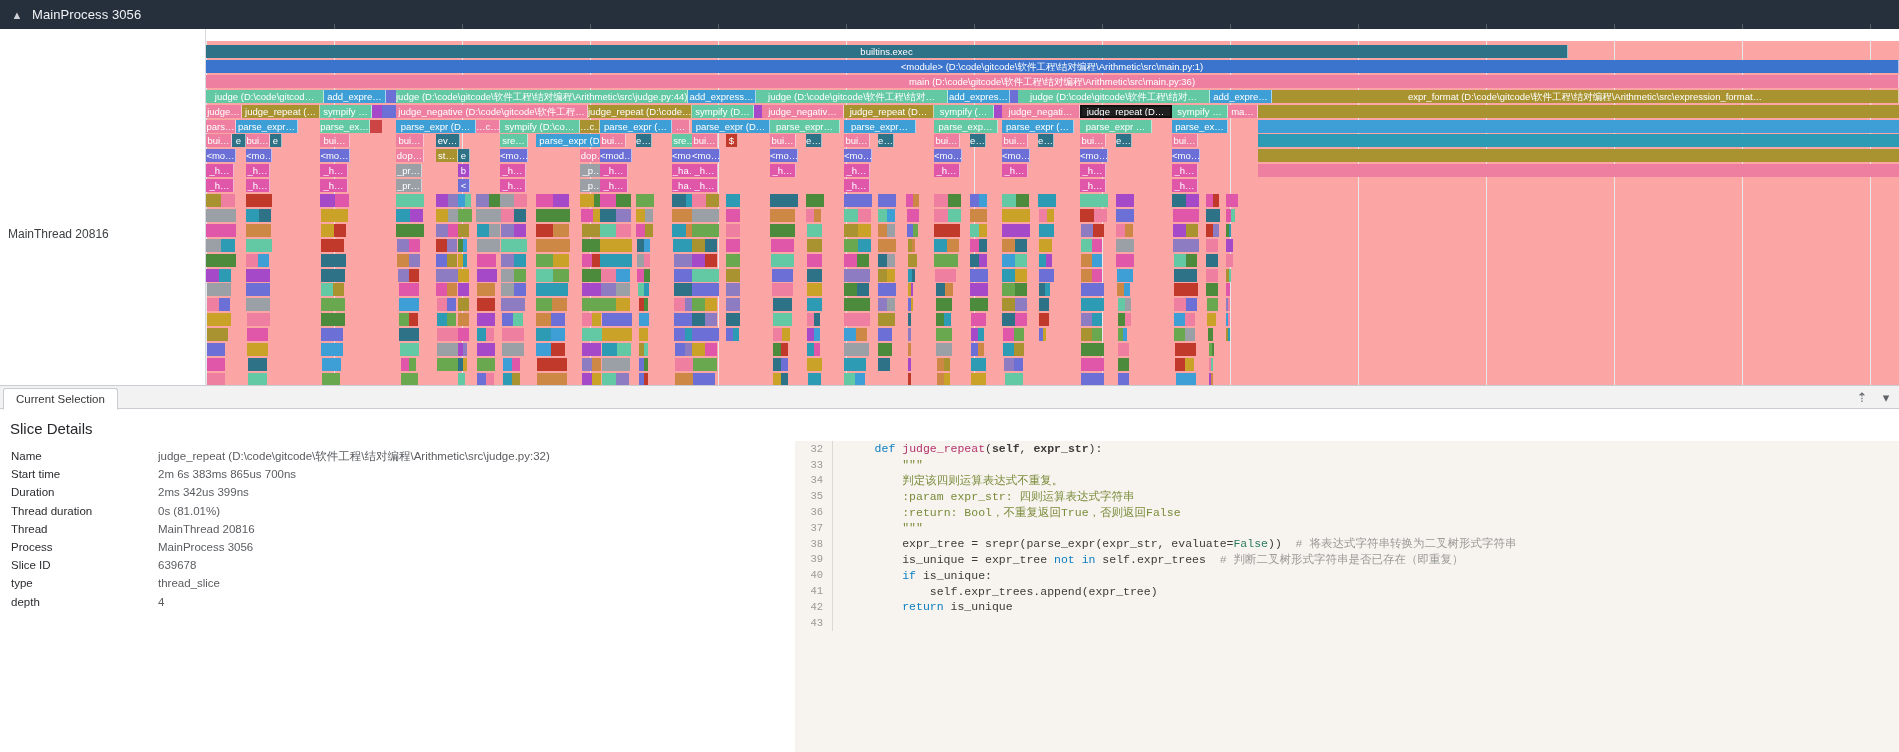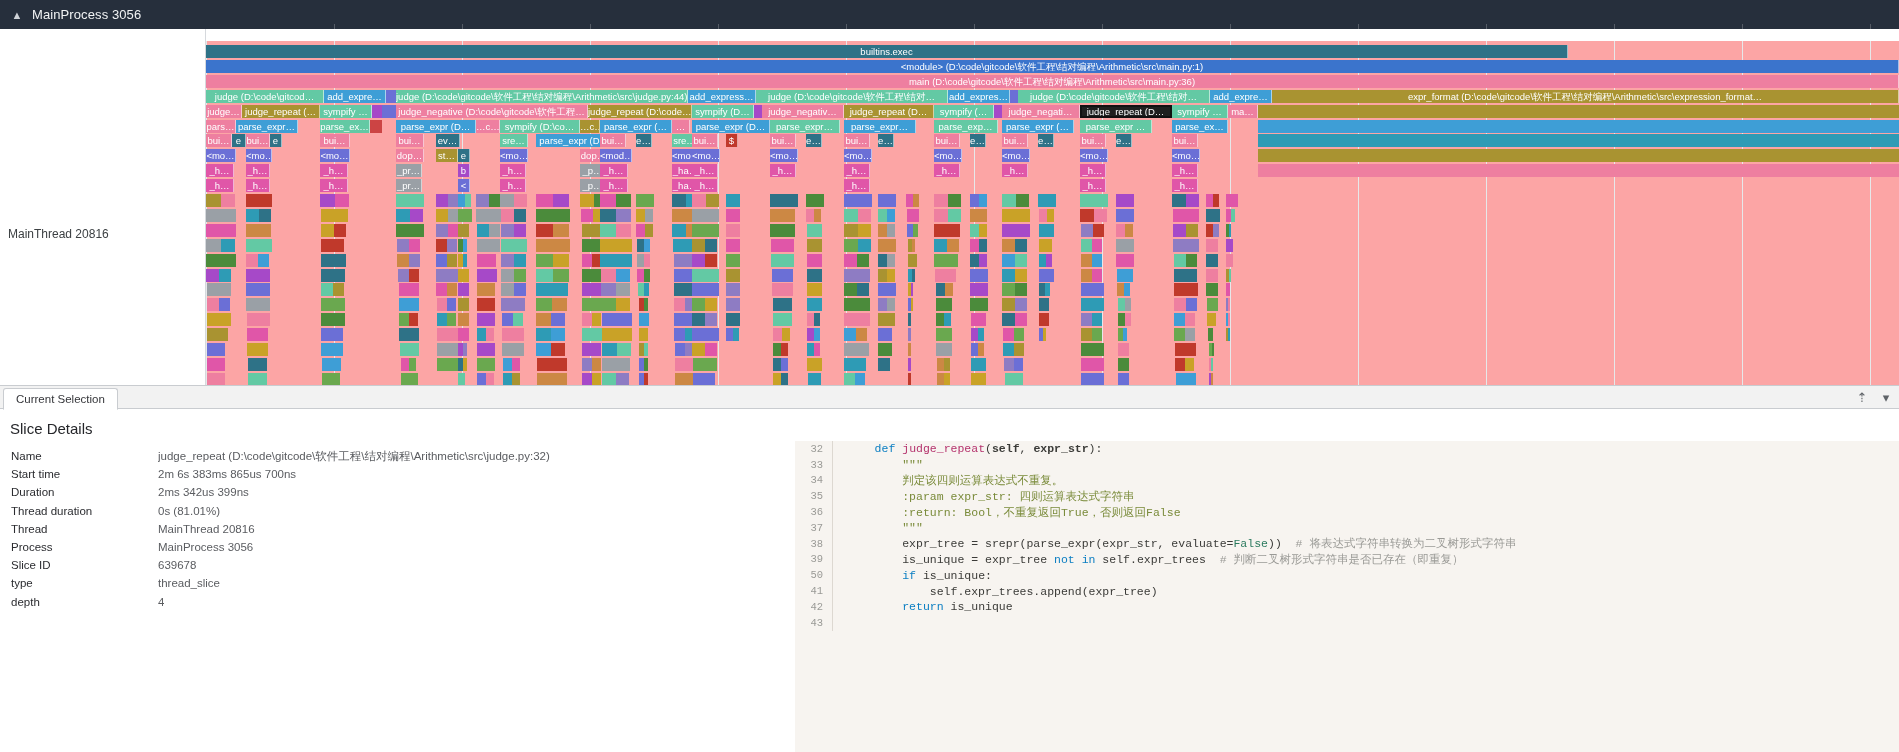--- a/index.html
+++ b/index.html
@@ -1028,21 +1028,21 @@
           <div class="cln">38</div>
           <div class="cgut"></div>
           <div class="ctxt">        expr_tree = srepr(parse_expr(expr_str, evaluate=<span class="lit">False</span>))  <span class="cmt"># 将表达式字符串转换为二叉树形式字符串</span></div>
         </div>
         <div class="cline">
           <div class="cln">39</div>
           <div class="cgut"></div>
           <div class="ctxt">        is_unique = expr_tree <span class="op">not in</span> self.expr_trees  <span class="cmt"># 判断二叉树形式字符串是否已存在（即重复）</span></div>
         </div>
         <div class="cline">
-          <div class="cln">50</div>
+          <div class="cln">40</div>
           <div class="cgut"></div>
           <div class="ctxt">        <span class="op">if</span> is_unique:</div>
         </div>
         <div class="cline">
           <div class="cln">41</div>
           <div class="cgut"></div>
           <div class="ctxt">            self.expr_trees.append(expr_tree)</div>
         </div>
         <div class="cline">
           <div class="cln">42</div>

